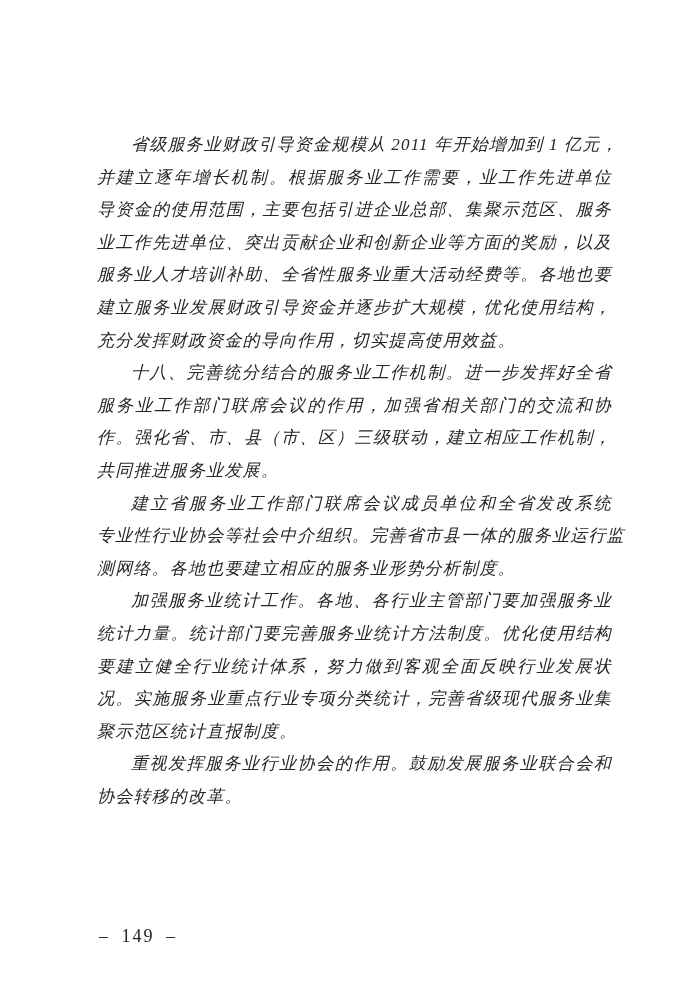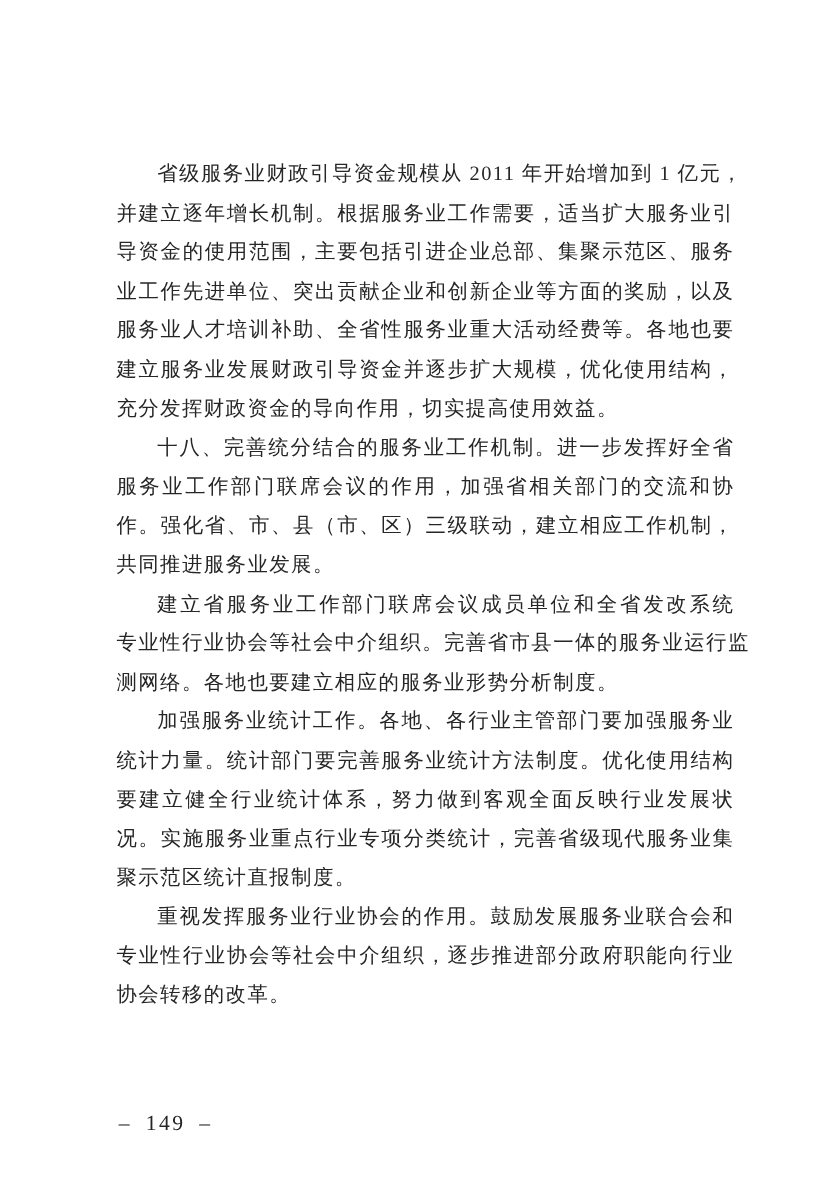--- a/index.html
+++ b/index.html
@@ -18,20 +18,21 @@
     left: 0;
     top: 0;
     width: 700px;
     height: 989px;
   }
   .body-text {
     position: absolute;
     left: 97px;
     top: 129px;
     width: 515px;
+    font-style: italic;
   }
   .paragraph {
     margin: 0;
     padding: 0;
   }
   .line {
     height: 32.6px;
     line-height: 32.6px;
     font-size: 17px;
     letter-spacing: 1.2px;
@@ -57,21 +58,21 @@
   }
 </style>
 </head>
 <body style="background: rgb(255, 255, 255); color: rgb(38, 38, 38);">
 
 <div class="page">
   <main class="body-text">
 
   <div class="paragraph">
         <div class="line first">省级服务业财政引导资金规模从 2011 年开始增加到 1 亿元，</div>
-        <div class="line">并建立逐年增长机制。根据服务业工作需要，适当扩大服务业引</div>
+        <div class="line">并建立逐年增长机制。根据服务业工作需要，业工作先进单位</div>
         <div class="line">导资金的使用范围，主要包括引进企业总部、集聚示范区、服务</div>
         <div class="line">业工作先进单位、突出贡献企业和创新企业等方面的奖励，以及</div>
         <div class="line">服务业人才培训补助、全省性服务业重大活动经费等。各地也要</div>
         <div class="line">建立服务业发展财政引导资金并逐步扩大规模，优化使用结构，</div>
         <div class="line last">充分发挥财政资金的导向作用，切实提高使用效益。</div>
       </div>
       <div class="paragraph">
         <div class="line first">十八、完善统分结合的服务业工作机制。进一步发挥好全省</div>
         <div class="line">服务业工作部门联席会议的作用，加强省相关部门的交流和协</div>
         <div class="line">作。强化省、市、县（市、区）三级联动，建立相应工作机制，</div>
@@ -84,18 +85,17 @@
       </div>
       <div class="paragraph">
         <div class="line first">加强服务业统计工作。各地、各行业主管部门要加强服务业</div>
         <div class="line">统计力量。统计部门要完善服务业统计方法制度。优化使用结构</div>
         <div class="line">要建立健全行业统计体系，努力做到客观全面反映行业发展状</div>
         <div class="line">况。实施服务业重点行业专项分类统计，完善省级现代服务业集</div>
         <div class="line last">聚示范区统计直报制度。</div>
       </div>
       <div class="paragraph">
         <div class="line first">重视发挥服务业行业协会的作用。鼓励发展服务业联合会和</div>
-        <div class="line">专业性行业协会等社会中介组织，逐步推进部分政府职能向行业</div>
         <div class="line last">协会转移的改革。</div>
       </div>
     </main>
   <footer class="page-number">– 149 –</footer>
 </div>
 
 </body></html>

